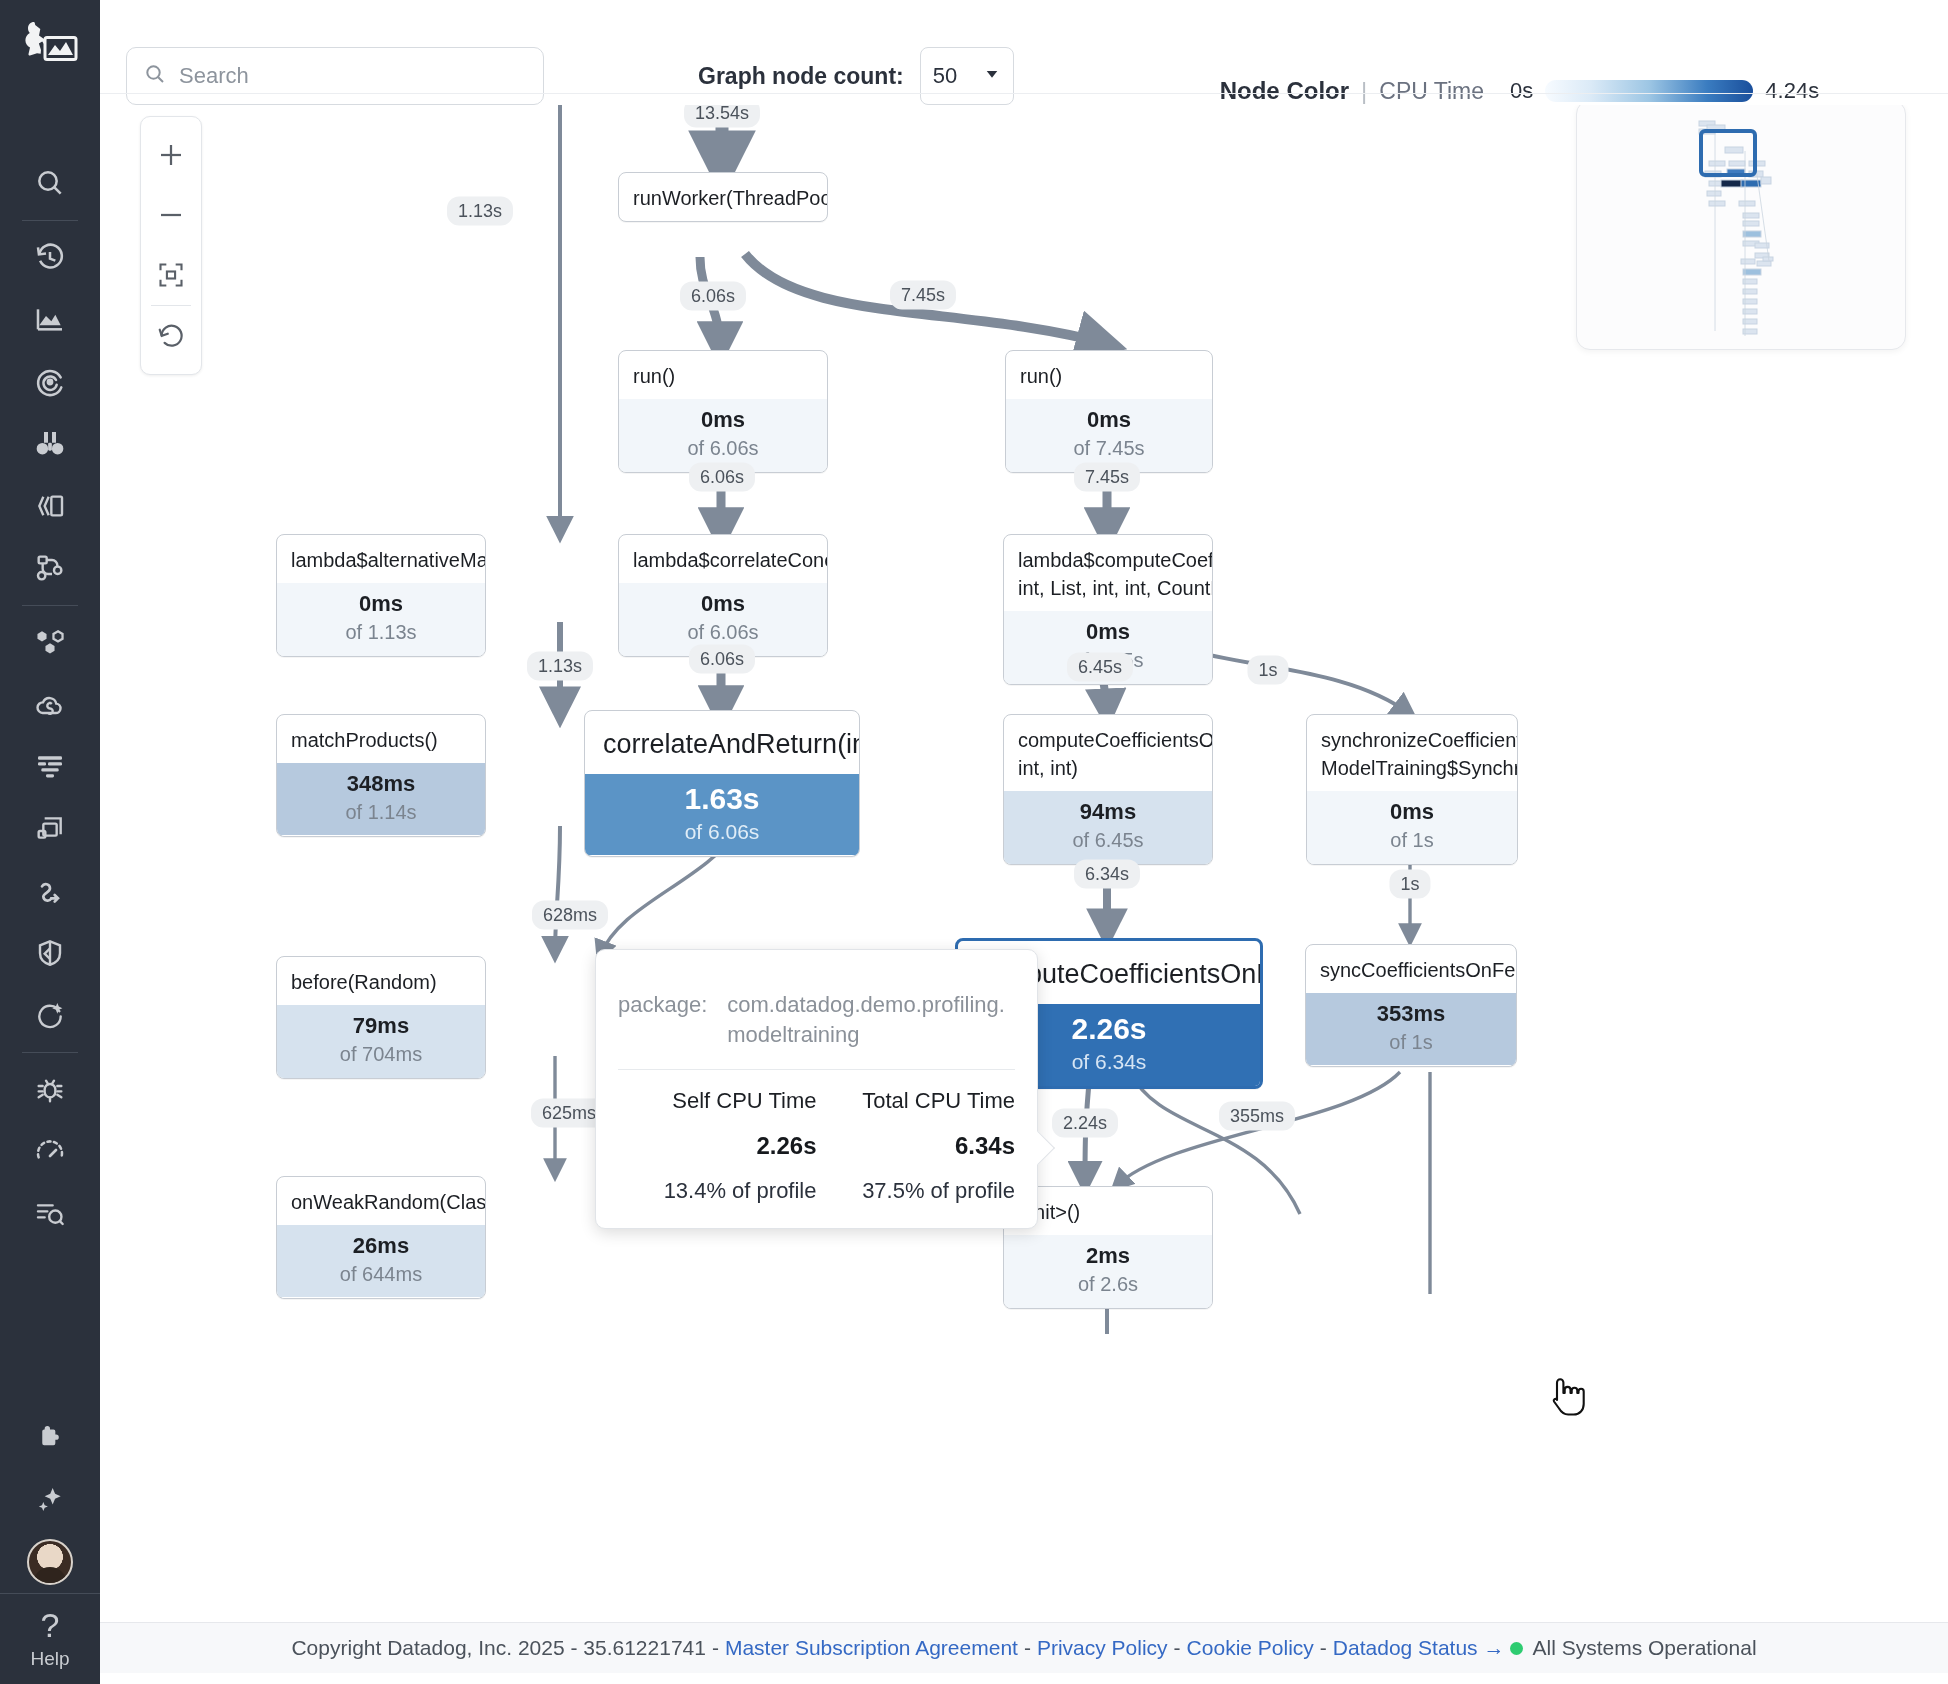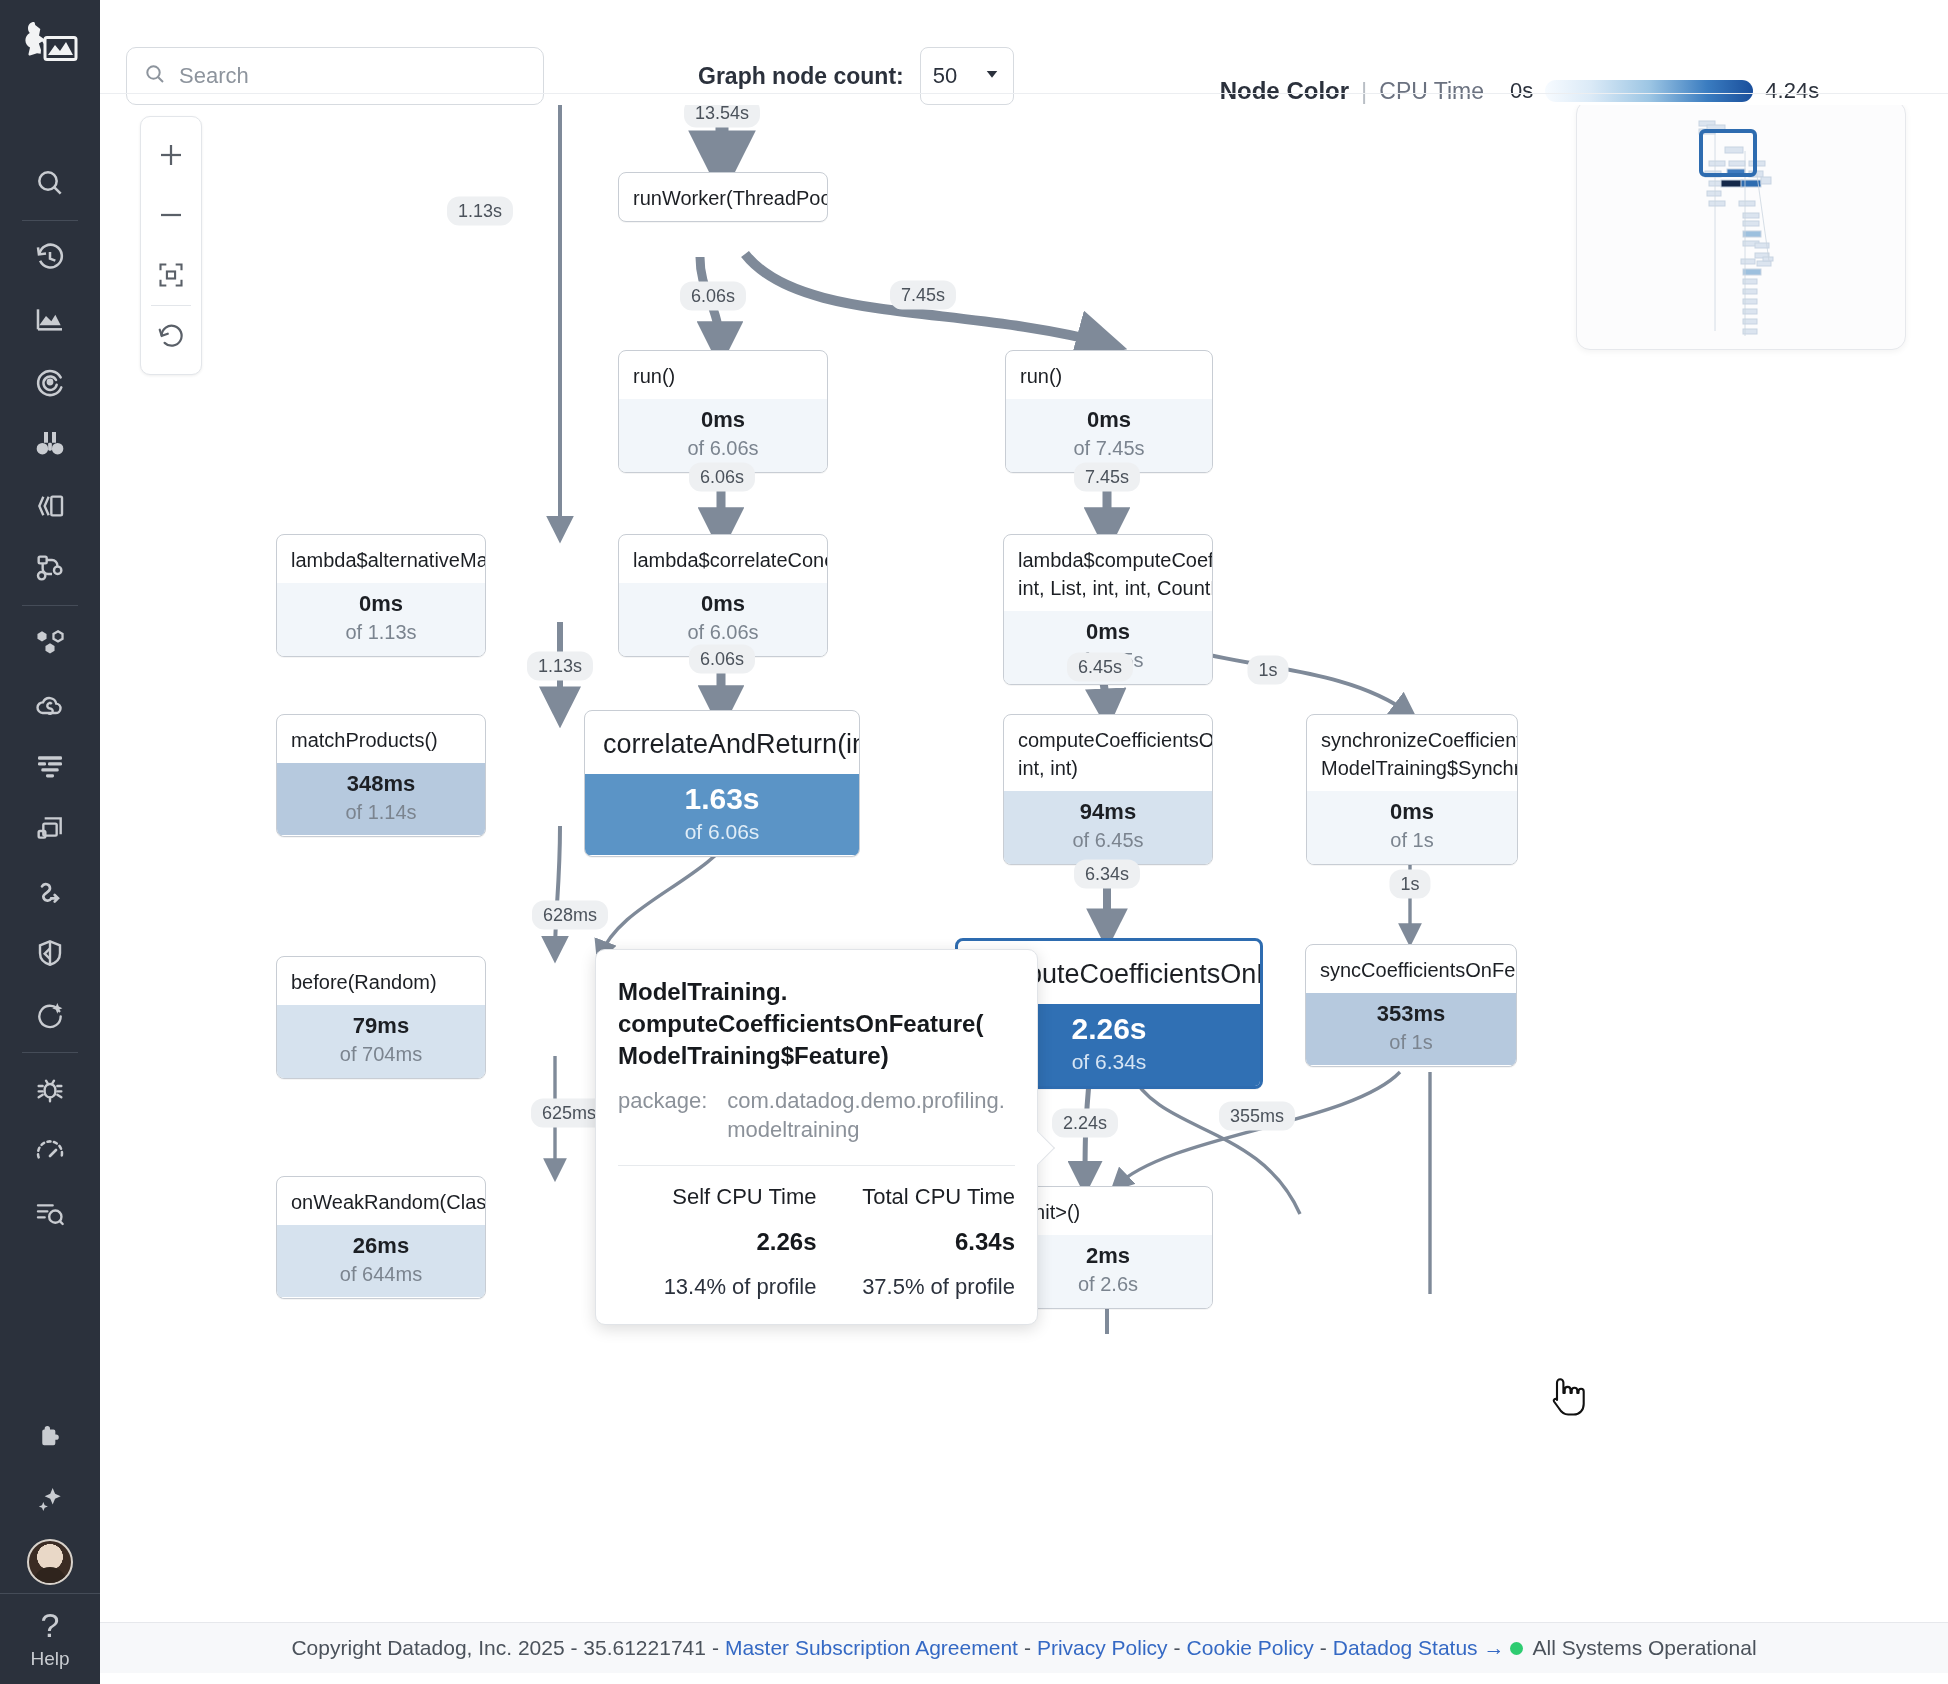--- a/index.html
+++ b/index.html
@@ -641,25 +641,20 @@
   <div class="elabel" style="left:1000px; top:573px;">6.45s</div>
   <div class="elabel" style="left:1168px; top:576px;">1s</div>
   <div class="elabel" style="left:470px; top:793px;margin-top:28px;">628ms</div>
   <div class="elabel" style="left:1007px; top:780px;">6.34s</div>
   <div class="elabel" style="left:1310px; top:790px;">1s</div>
   <div class="elabel" style="left:469px; top:1019px;">625ms</div>
   <div class="elabel" style="left:985px; top:1029px;">2.24s</div>
   <div class="elabel" style="left:1157px; top:1022px;">355ms</div>
 
   <div id="tooltip">
-    <div class="ttname">
-      <div>ModelTraining.</div>
-      <div>computeCoefficientsOnFeature(</div>
-      <div>ModelTraining$Feature)</div>
-    </div>
     <div class="ttpkgrow">
       <span class="ttpkglbl">package:</span>
       <span class="ttpkgval">com.datadog.demo.profiling. modeltraining</span>
     </div>
     <div class="ttrule"></div>
     <div class="ttgrid">
       <div class="ttcol">
         <div class="ttlbl">Self CPU Time</div>
         <div class="ttval">2.26s</div>
         <div class="ttpct">13.4% of profile</div>

